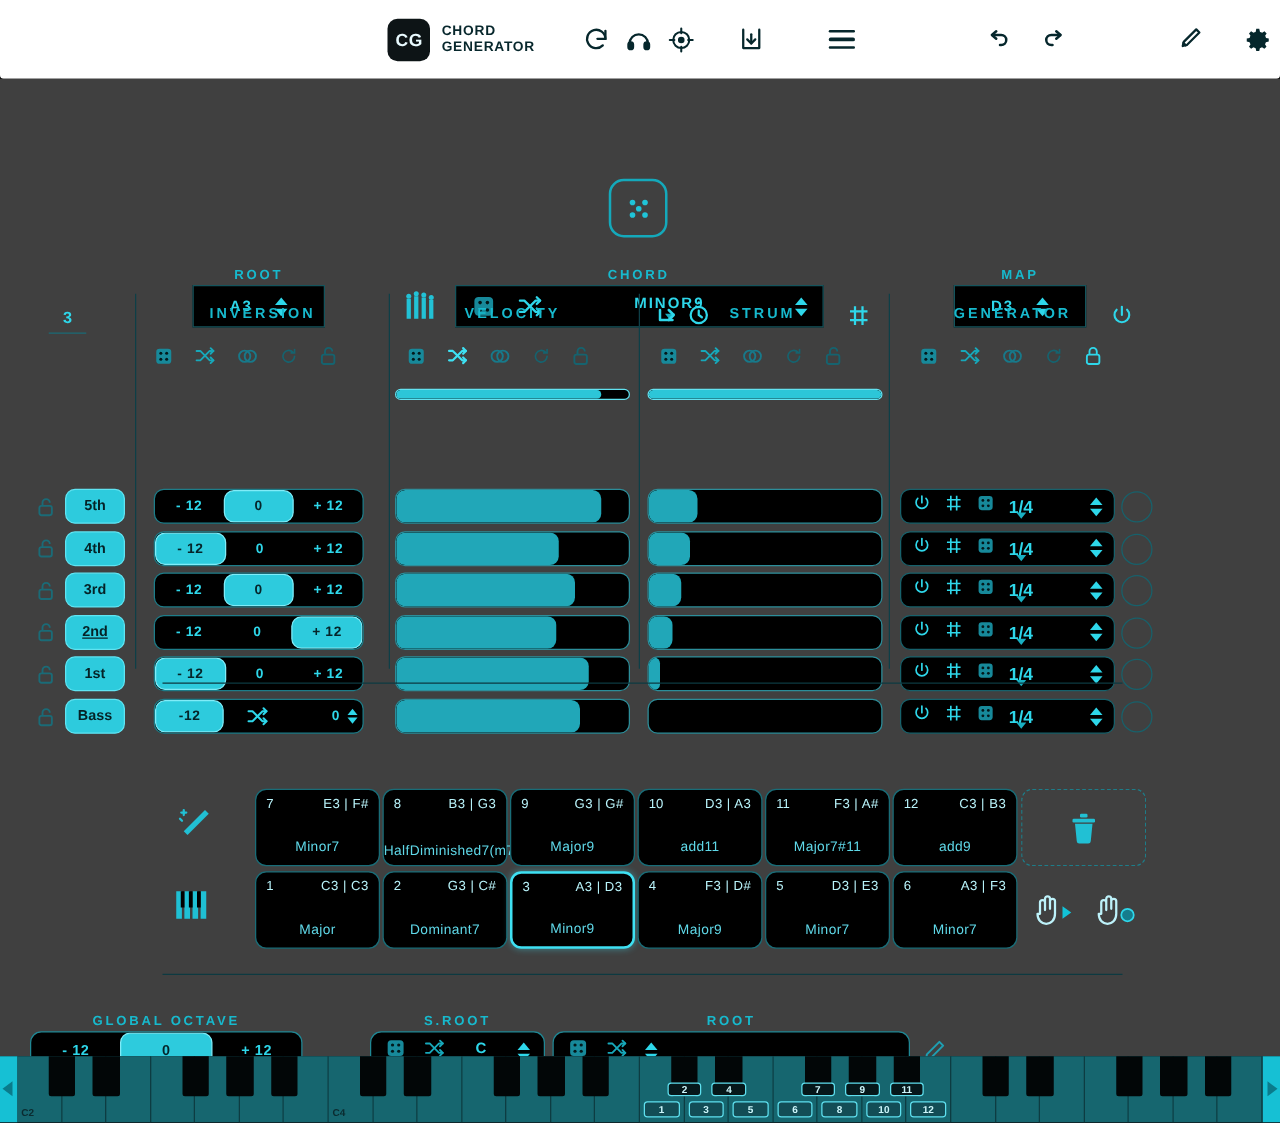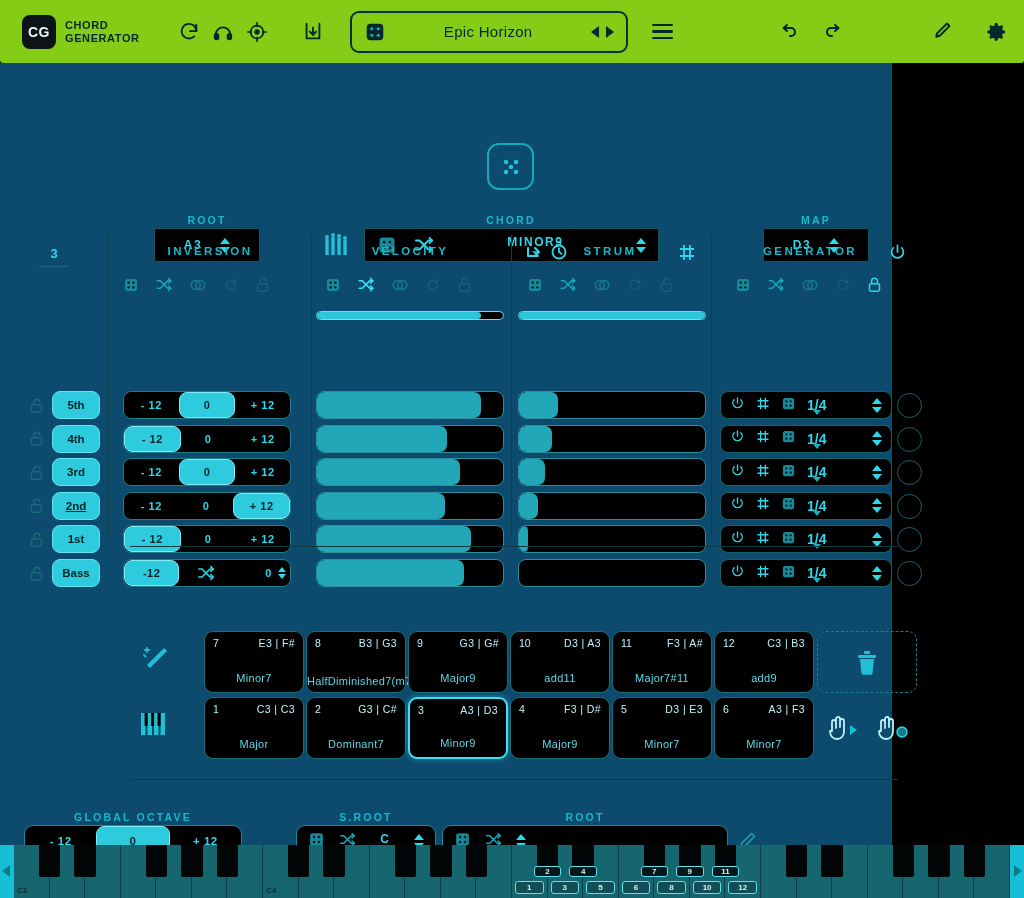--- a/index.html
+++ b/index.html
@@ -7,23 +7,24 @@
     width: 1024px; height: 898px;
     background: #000000;
     font-family: "Liberation Sans", sans-serif;
     overflow: hidden;
   }
   body { position: relative; }
 
   
   .topbar {
     position: absolute; left: 0; top: 0; width: 1024px; height: 63px;
-    background: #84cc16;
+    background: #ffffff;
     display: flex; align-items: center;
     border-radius: 0 0 3px 3px;
+    justify-content: flex-end;
   }
   .logo-wrap { display: flex; align-items: center; margin-left: 22px; }
   .logo-box {
     width: 34px; height: 34px; border-radius: 8px; background: #0d1416;
     display: flex; align-items: center; justify-content: center;
     color: #e9fbff; font-weight: bold; font-size: 14px; letter-spacing: .5px;
   }
   .logo-text {
     margin-left: 9px; color: #07272c; font-weight: bold; font-size: 11px;
     line-height: 13px; letter-spacing: .6px;
@@ -47,21 +48,21 @@
     letter-spacing: .3px;
   }
   .preset-arrows { display: flex; gap: 7px; align-items: center; }
   .tri-l { width:0;height:0;border-top:6px solid transparent;border-bottom:6px solid transparent;border-right:8px solid #06272c; }
   .tri-r { width:0;height:0;border-top:6px solid transparent;border-bottom:6px solid transparent;border-left:8px solid #06272c; }
 
   .burger { display: flex; flex-direction: column; gap: 4px; }
   .burger span { display:block; width: 21px; height: 2.5px; background: #06272c; border-radius: 2px; }
 
   
-  .panel { position: absolute; left: 0; top: 63px; width: 892px; height: 782px; background: #0c4a6e; }
+  .panel { position: absolute; left: 0; top: 63px; width: 1024px; height: 782px; background: #404040; }
 
   .dice-big {
     position: absolute; left: 487px; top: 80px; width: 47px; height: 47px;
     border: 2.5px solid #14a9bb; border-radius: 12px;
     display: flex; align-items: center; justify-content: center;
   }
 
   
   .sec-label {
     color: #17b9cd; font-size: 10.5px; font-weight: bold; letter-spacing: 2.2px;
@@ -243,36 +244,20 @@
   <div class="tb-icon">
     <svg width="22" height="24" viewBox="0 0 24 24" fill="none" stroke="#06272c" stroke-width="2" stroke-linecap="round" stroke-linejoin="round">
       <path d="M5 3v16h14V3"></path>
         <path d="M12 7v8"></path>
         <path d="M8.5 11.5L12 15l3.5-3.5"></path>
     </svg>
   </div>
 
   <div class="gap-c"></div>
 
-  <div class="preset-box">
-    <div class="preset-dice">
-      <svg width="22" height="22" viewBox="0 0 24 24">
-        <rect x="3" y="3" width="18" height="18" rx="4" fill="#06272c"></rect>
-        <circle cx="8.5" cy="8.5" r="1.7" fill="#0fb3c4"></circle>
-          <circle cx="15.5" cy="8.5" r="1.7" fill="#0fb3c4"></circle>
-        <circle cx="8.5" cy="15.5" r="1.7" fill="#0fb3c4"></circle>
-          <circle cx="15.5" cy="15.5" r="1.7" fill="#0fb3c4"></circle>
-      </svg>
-    </div>
-    <div class="preset-name">Epic Horizon</div>
-    <div class="preset-arrows">
-      <div class="tri-l"></div>
-      <div class="tri-r"></div>
-    </div>
-  </div>
 
   <div style="width:18px"></div>
 
   <div class="tb-icon">
     <div class="burger">
         <span></span>
         <span></span>
         <span></span>
       </div>
   </div>

